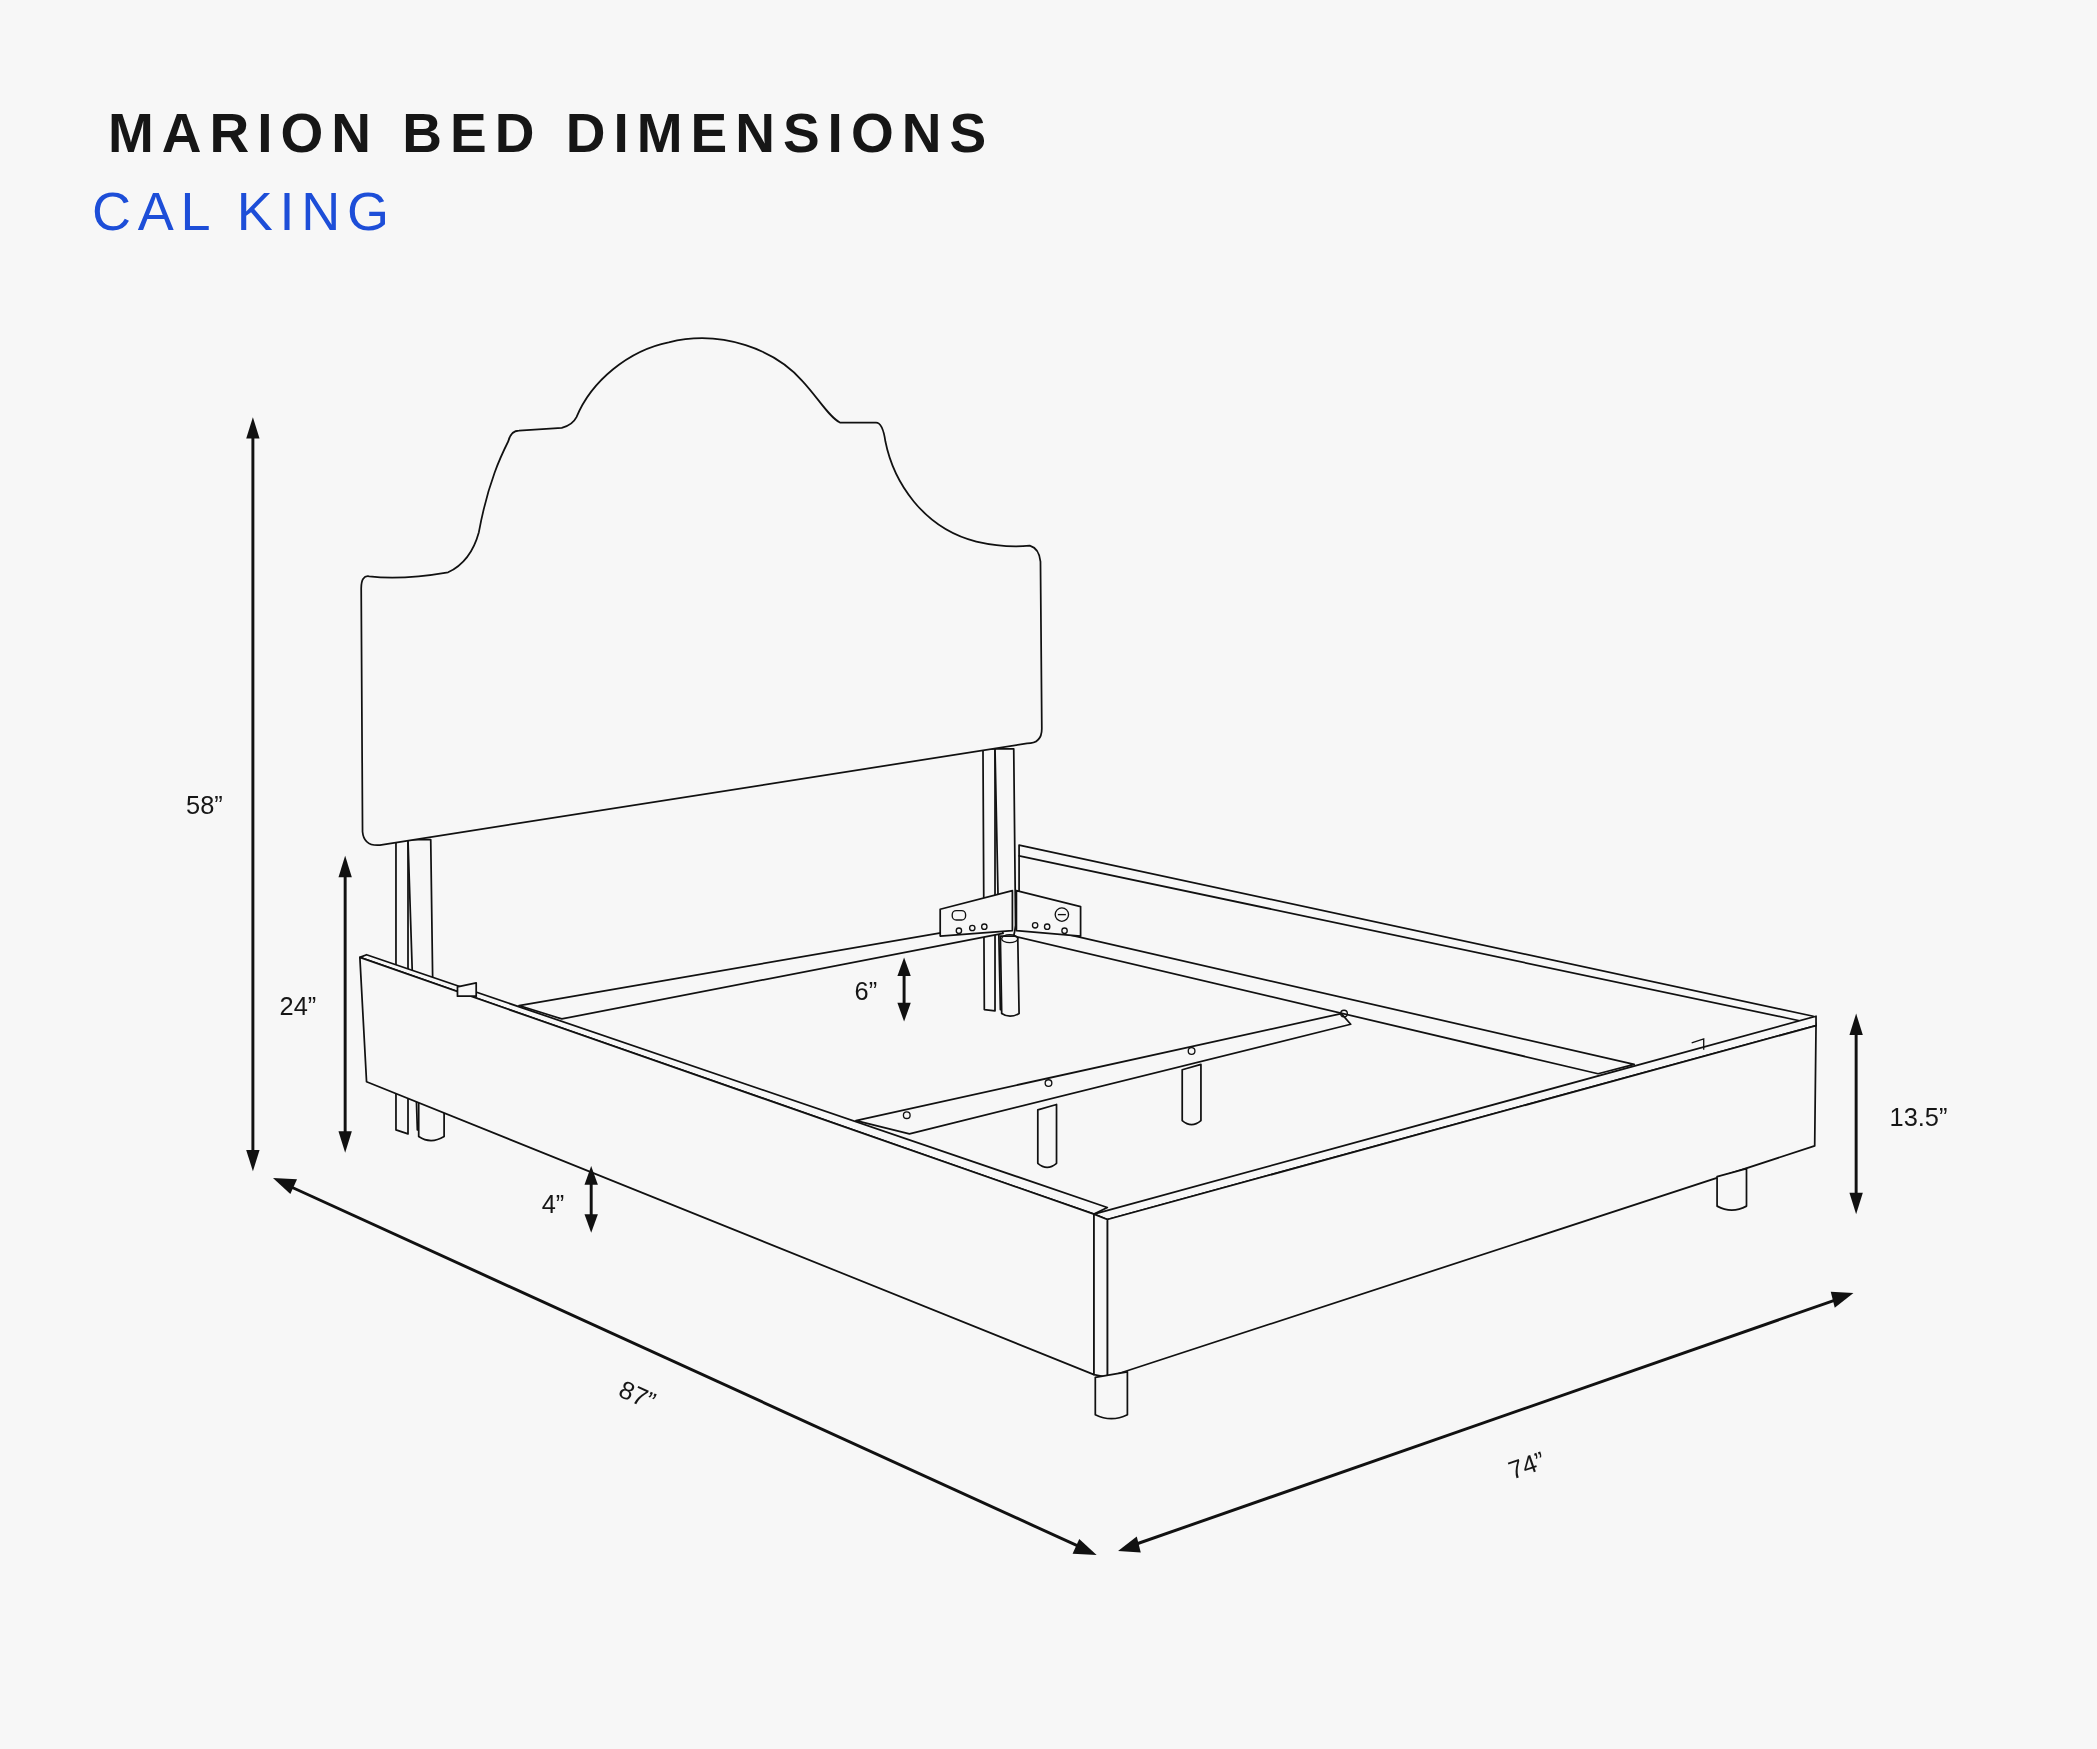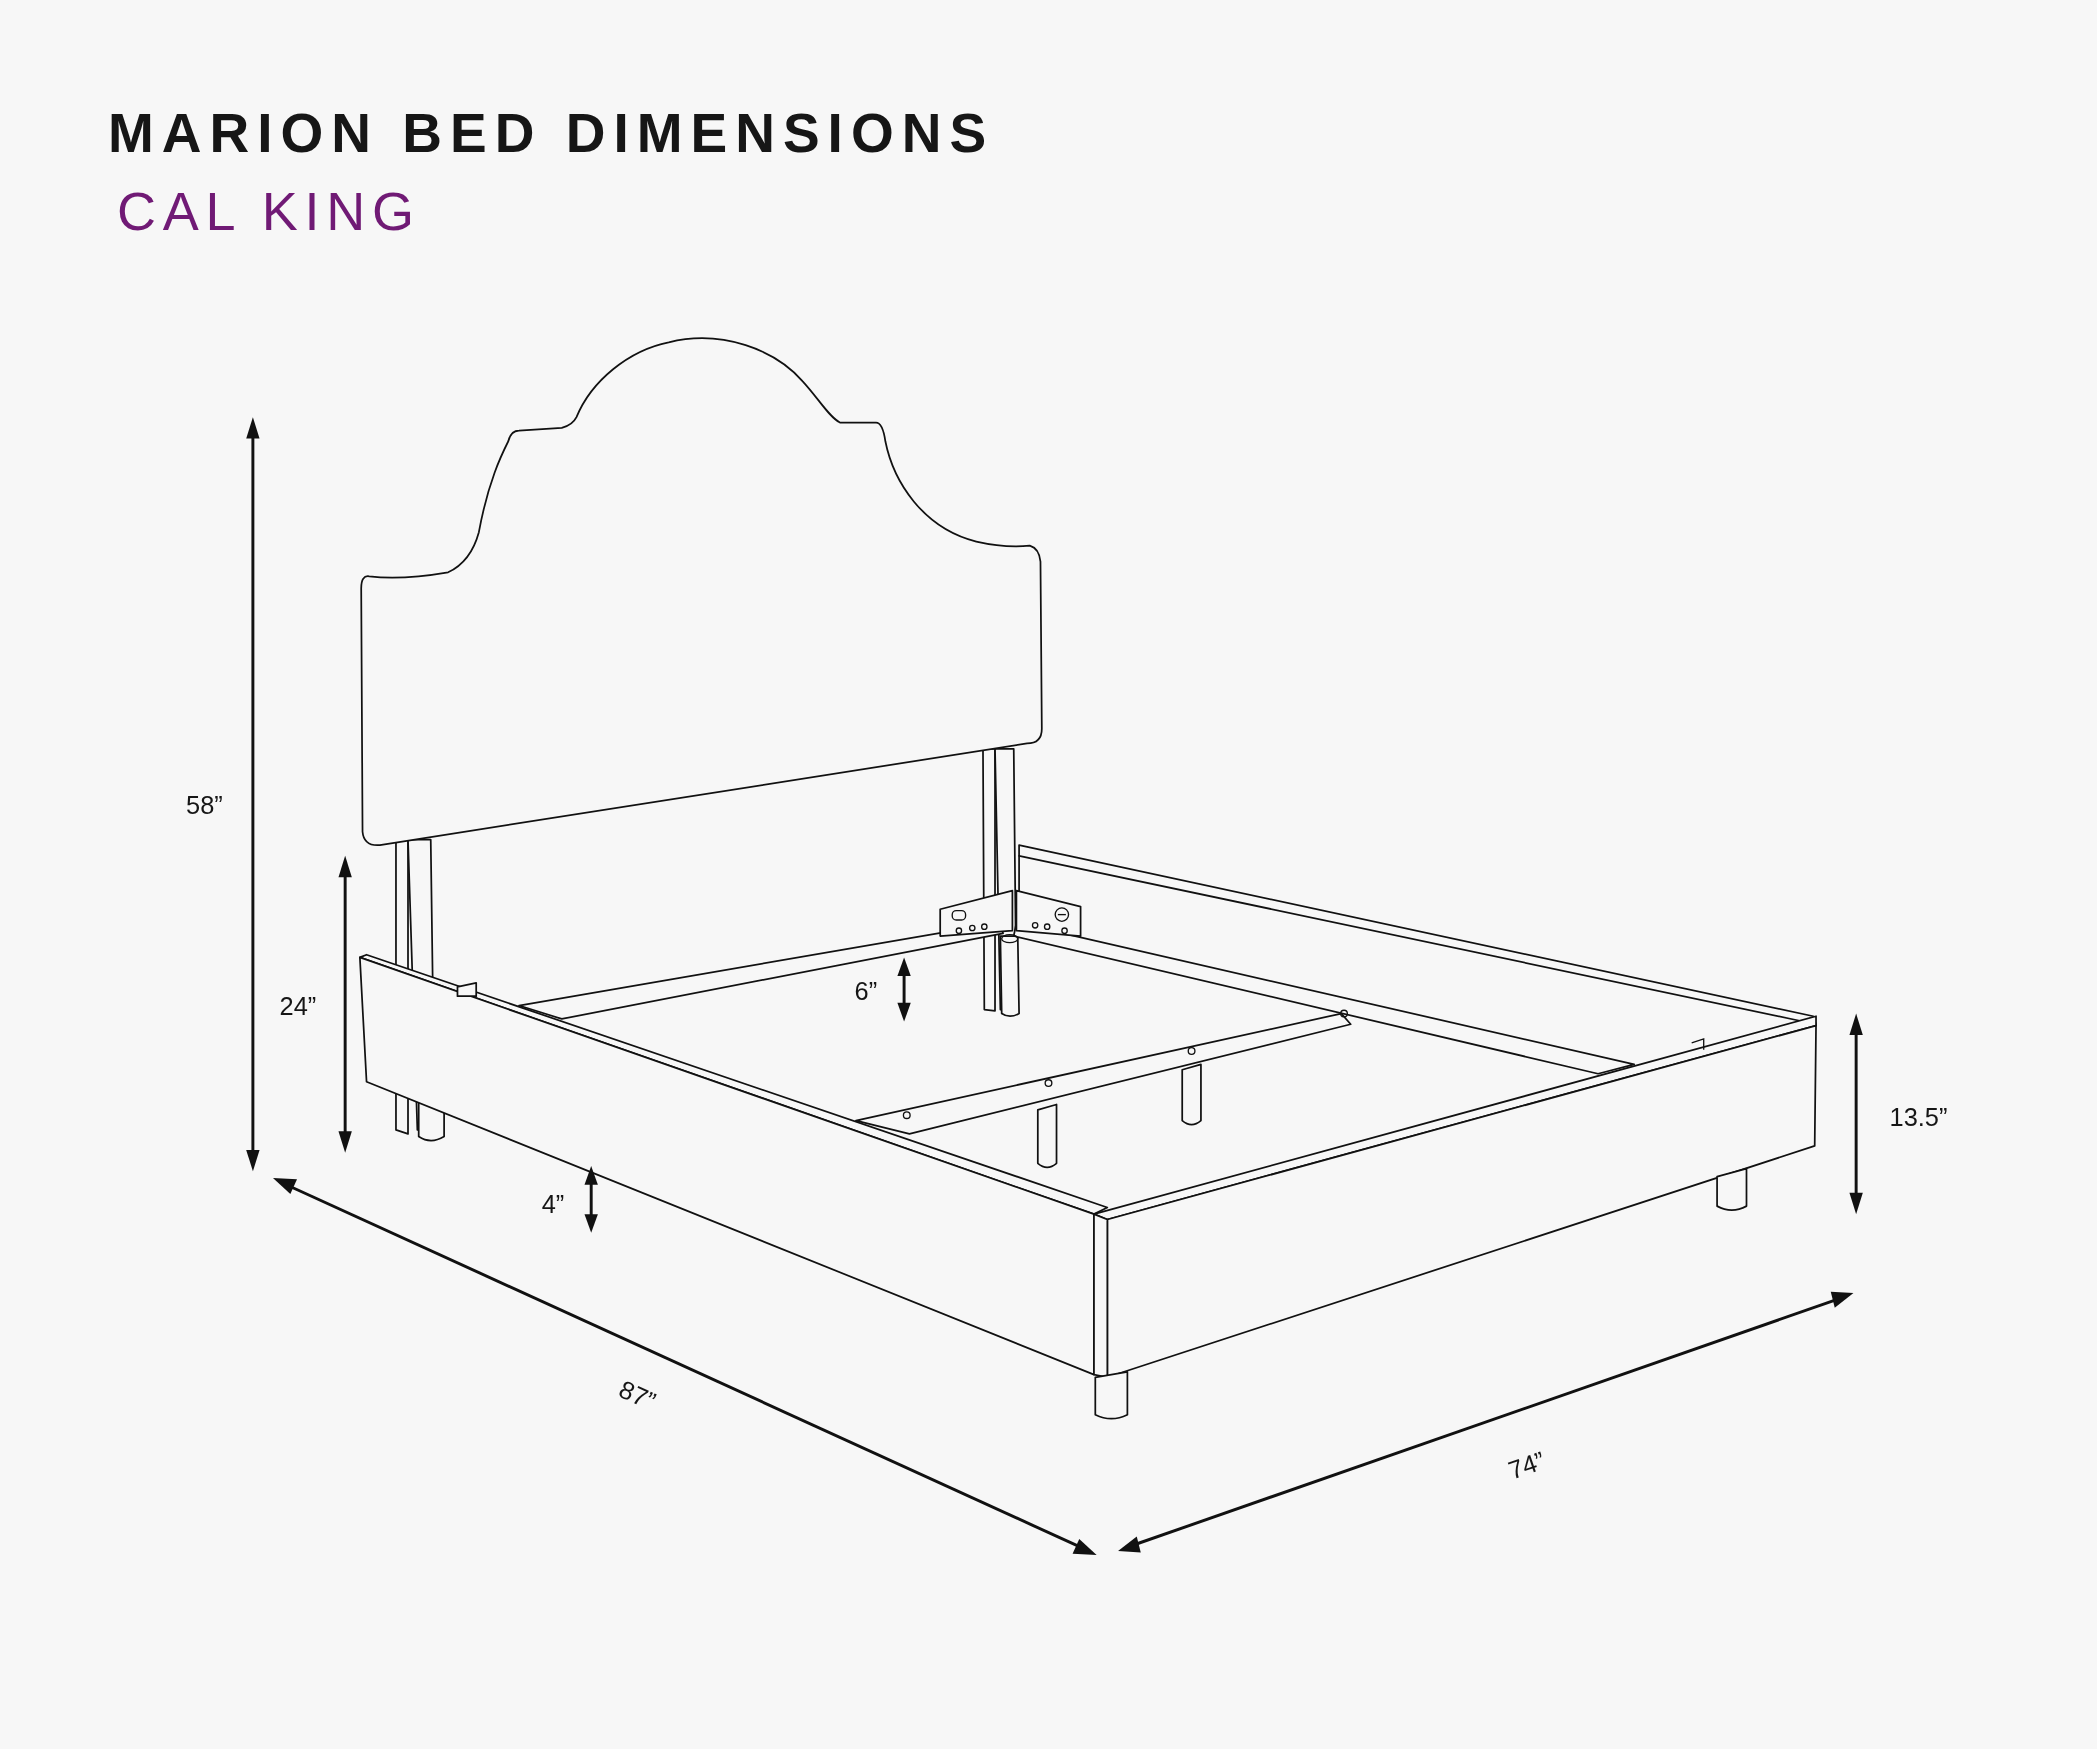--- a/index.html
+++ b/index.html
@@ -3,23 +3,23 @@
   <meta charset="utf-8">
   <style>
     html, body { margin: 0; padding: 0; background: #f7f7f7; }
     body { width: 2097px; height: 1749px; position: relative; overflow: hidden; }
     .title {
       position: absolute; left: 108px; top: 101px;
       font-family: "Liberation Sans", sans-serif; font-weight: 700;
       font-size: 55px; letter-spacing: 8px; color: #161616; margin: 0; text-align: center;
     }
     .subtitle {
-      position: absolute; left: 117px; top: 180px;
+      position: absolute; left: 92px; top: 180px;
       font-family: "Liberation Sans", sans-serif; font-weight: 400;
-      font-size: 54px; letter-spacing: 6.7px; color: #701a75; margin: 0;
+      font-size: 54px; letter-spacing: 6.7px; color: #1d4ed8; margin: 0;
     }
     svg.drawing { position: absolute; left: 0; top: 0; width: 2097px; height: 1749px; }
     .ln { fill: none; stroke: #111; stroke-width: 1.3; stroke-linejoin: round; stroke-linecap: round; }
     .ln-thin { fill: none; stroke: #111; stroke-width: 1; }
     .fill-bg { fill: #f7f7f7; stroke: #111; stroke-width: 1.3; stroke-linejoin: round; }
     .dim { stroke: #111; stroke-width: 2.2; fill: none; }
     .arrow { fill: #111; }
     .lbl { font-family: "Liberation Sans", sans-serif; font-size: 19px; fill: #161616; }
   </style>
 </head>

